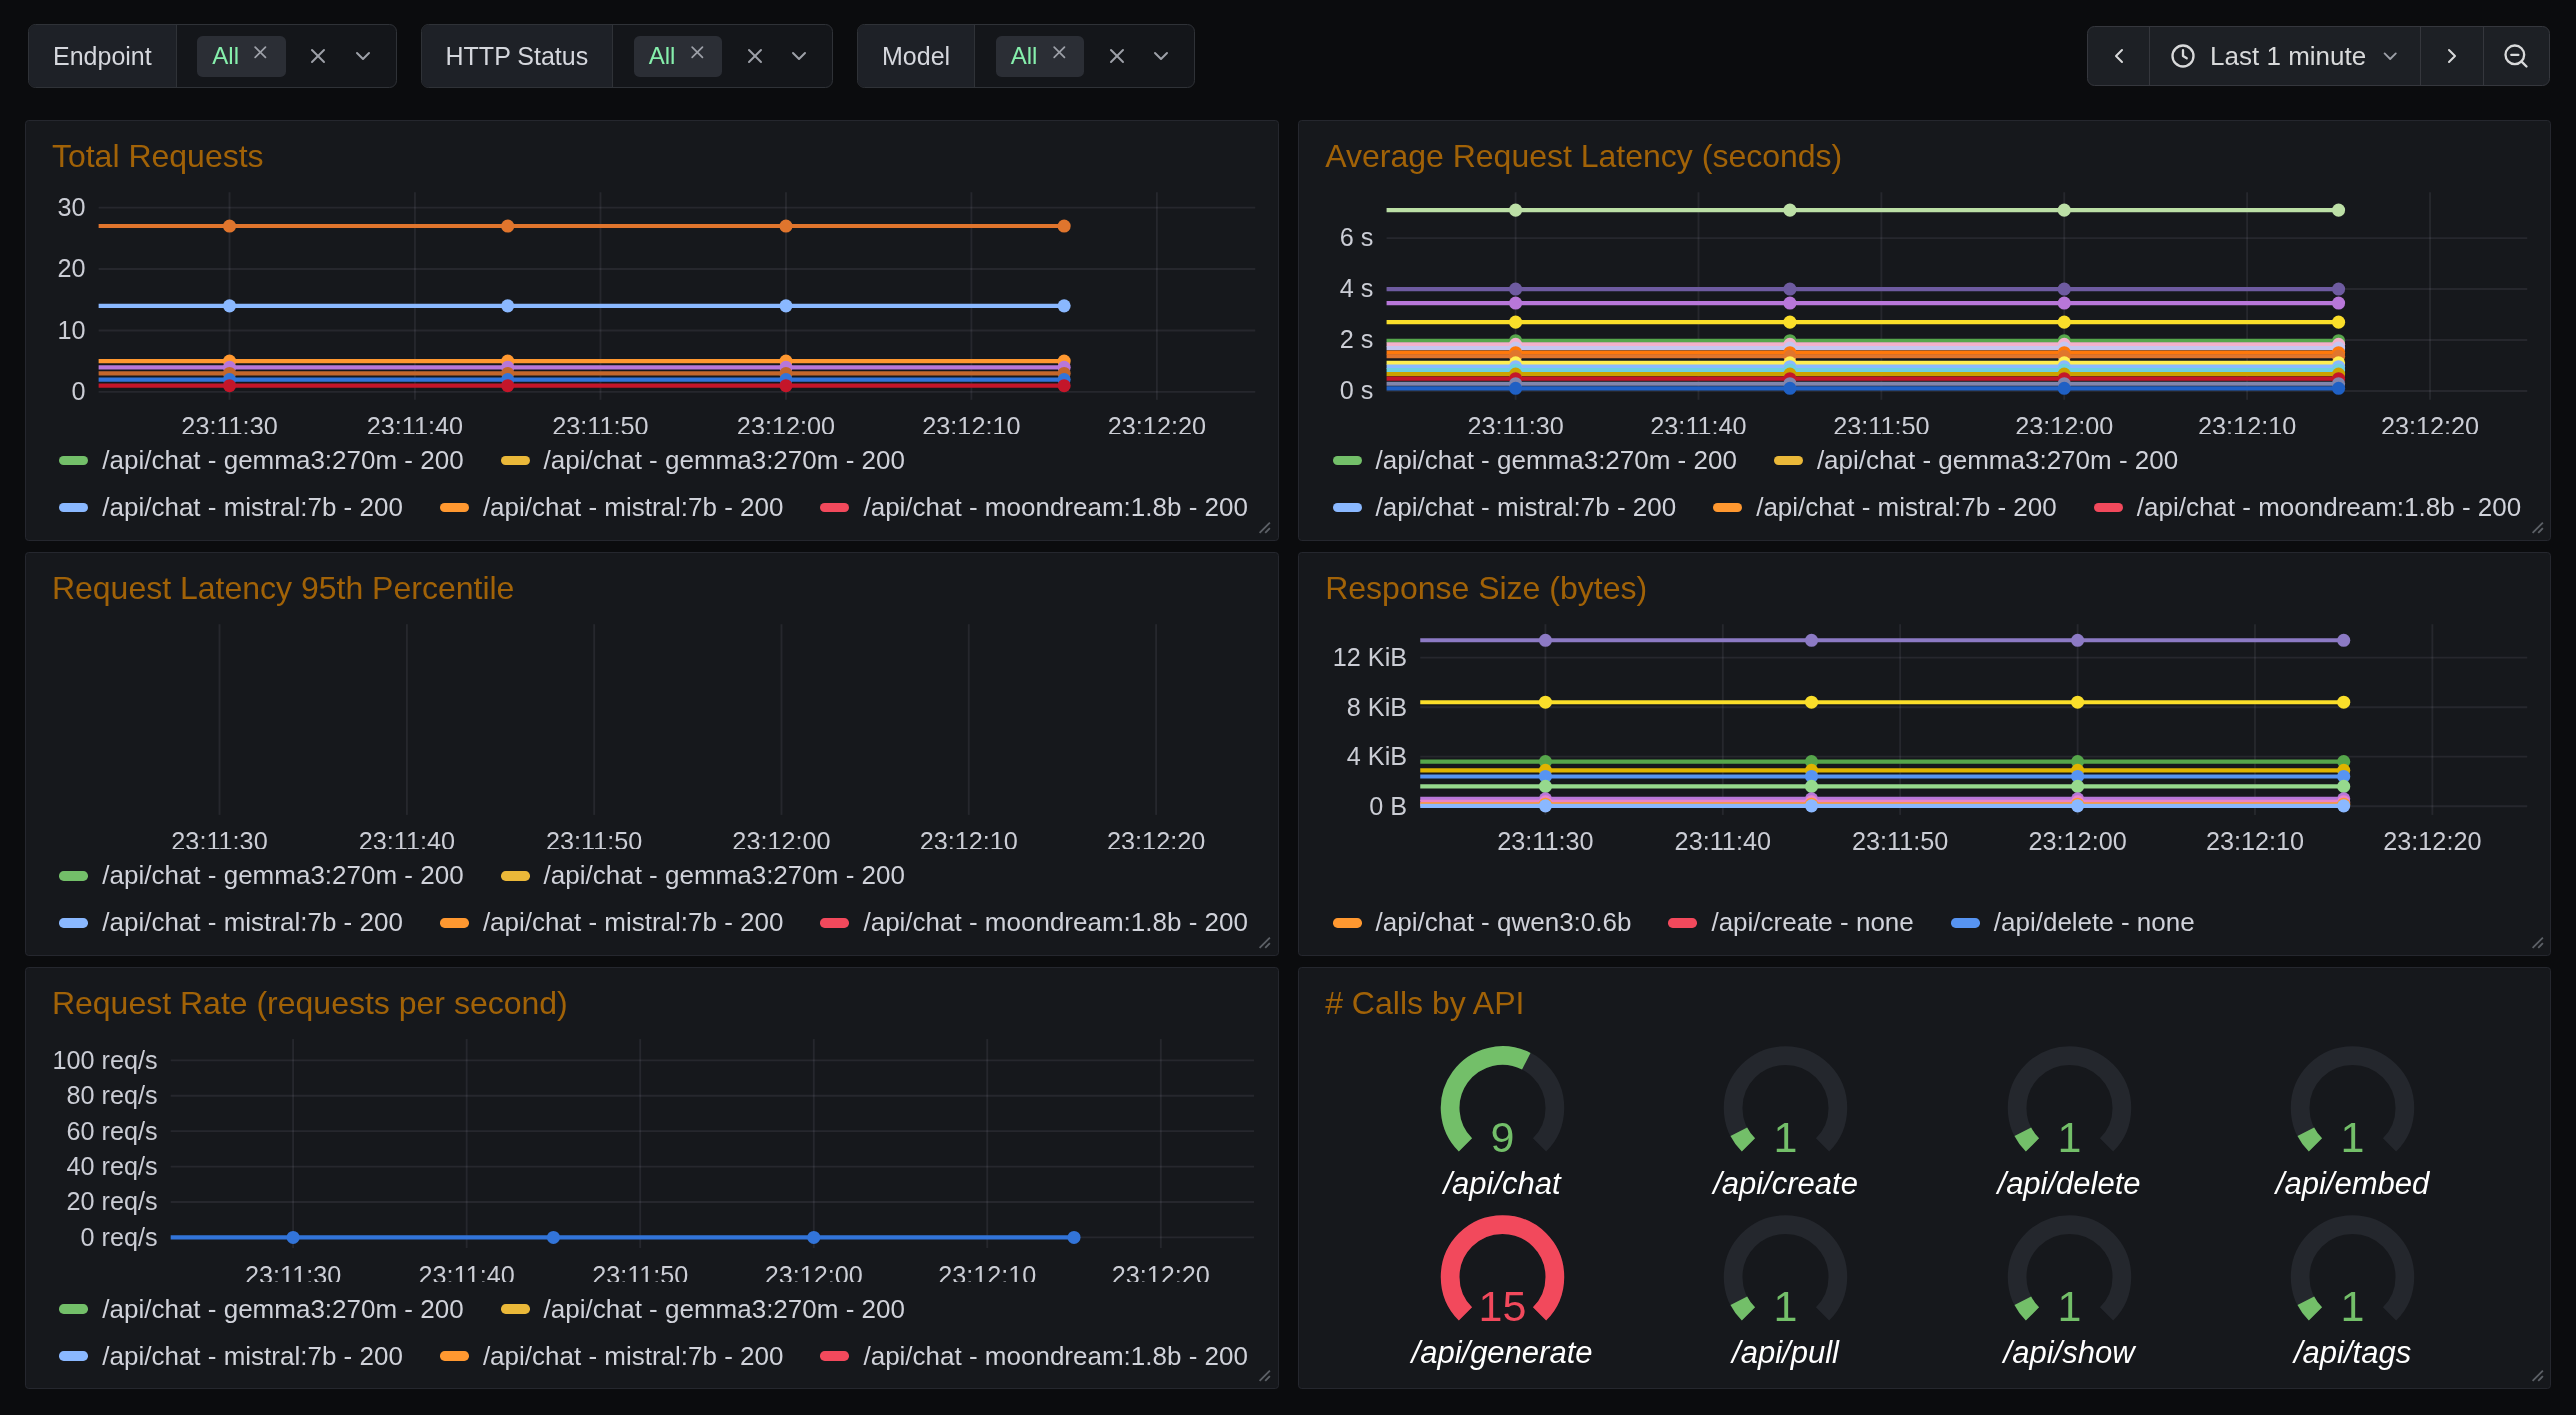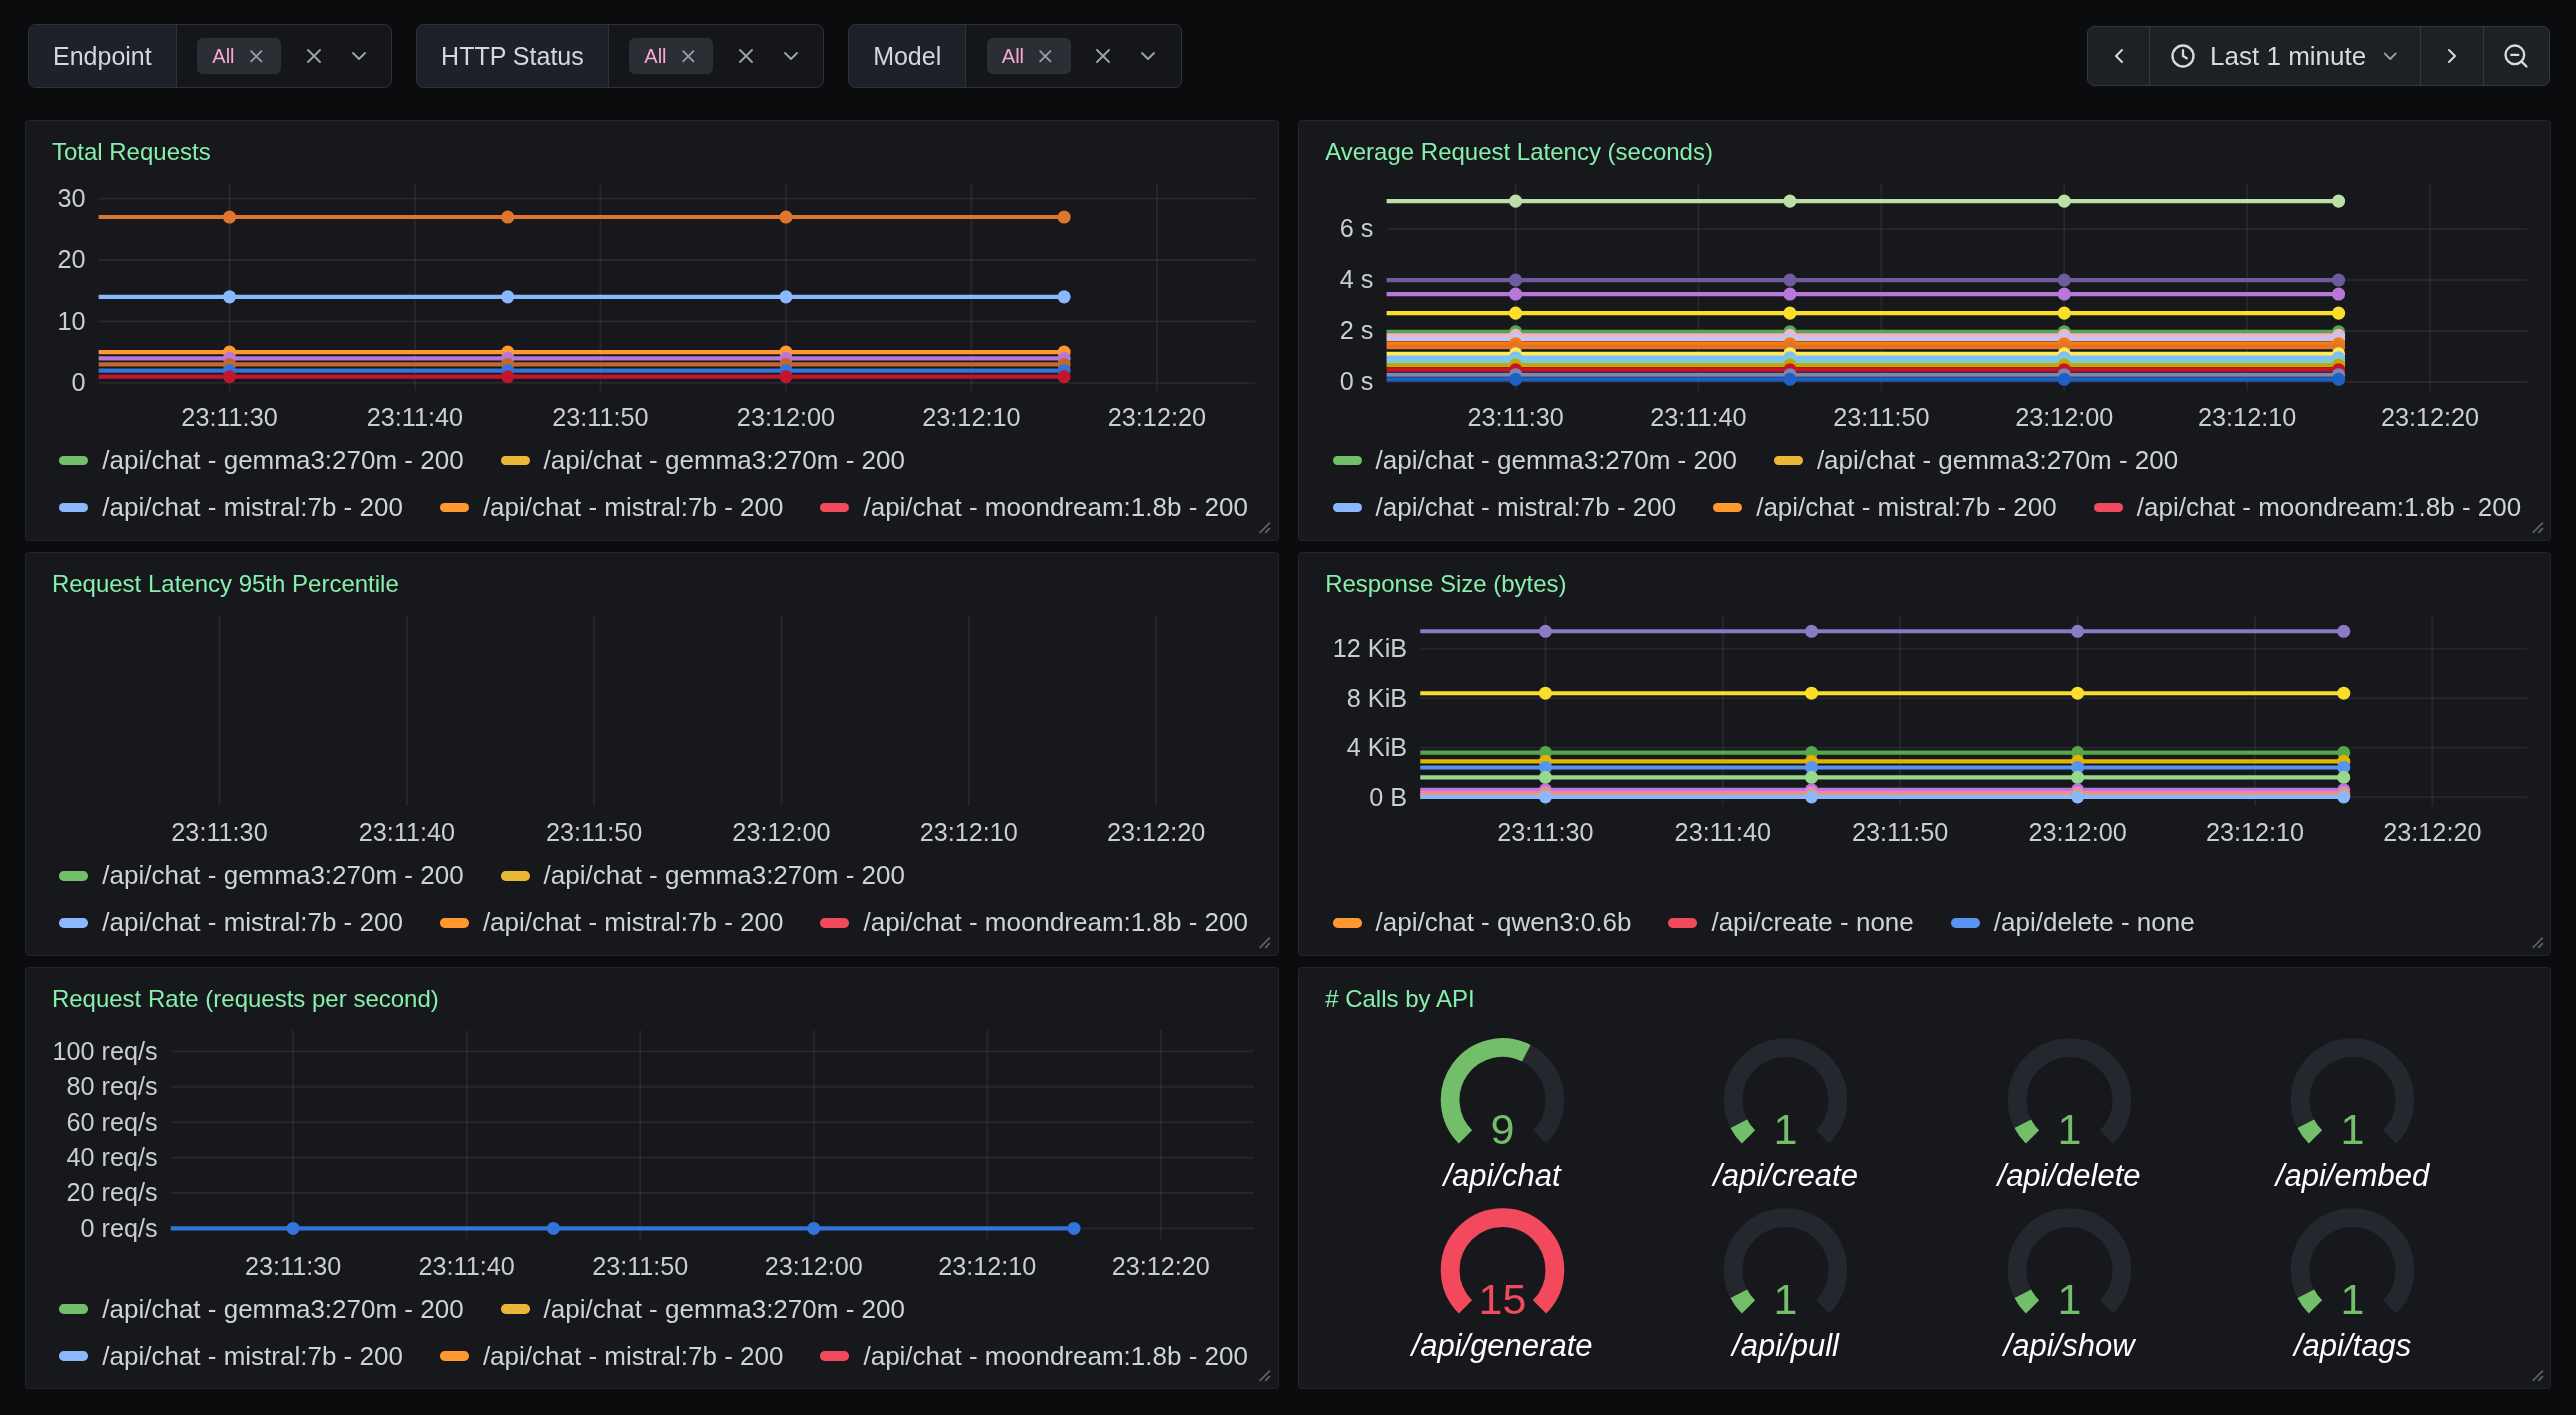--- a/index.html
+++ b/index.html
@@ -4,33 +4,33 @@
 <style>
   * { margin:0; padding:0; box-sizing:border-box; }
   html,body { width:2576px; height:1415px; background:#0B0C0E; font-family:"Liberation Sans",sans-serif; overflow:hidden; color:#D8D9DA; }
 
   
   .toolbar { position:absolute; top:24px; left:28px; right:26px; display:flex; justify-content:space-between; align-items:center; }
   .filters { display:flex; gap:24px; }
   .filter-group { display:flex; align-items:stretch; height:64px; border:0.9px solid #2F3237; border-radius:7.5px; background:#14161A; overflow:hidden; }
   .filter-label { display:flex; align-items:center; padding:0 24px; background:#1E2127; border-right:0.9px solid #2F3237; font-size:25px; color:#D5D7DD; }
   .filter-value { display:flex; align-items:center; padding:0 20.6px; gap:20.6px; }
-  .chip { display:inline-flex; align-items:center; gap:11.2px; background:#2B2E35; border-radius:5.6px; padding:6.5px 15px; font-size:20px; color:#f9a8d4; cursor:pointer; }
+  .chip { display:inline-flex; gap:11.2px; background:#2B2E35; border-radius:5.6px; padding:6.5px 15px; font-size:24px; color:#86efac; cursor:pointer; }
   .i { stroke:currentColor; fill:none; stroke-width:2; stroke-linecap:round; stroke-linejoin:round; }
   .dim { color:#9DA0A8; }
 
   .time-controls { display:flex; gap:17px; align-items:center; }
   .tc-group { display:flex; align-items:stretch; height:60px; border:0.9px solid #35373D; border-radius:7.5px; background:#1D2025; overflow:hidden; }
   .tc-seg { display:flex; align-items:center; gap:13px; padding:0 18.7px; font-size:26px; font-weight:500; color:#D8D9DA; border-left:0.9px solid #35373D; cursor:pointer; }
   .tc-seg:first-child { border-left:none; }
 
   
   .panels { position:absolute; top:120px; left:25px; right:25px; display:grid; grid-template-columns:1fr 1fr; grid-template-rows:421px 404px 422px; gap:11.2px 19.6px; }
   .panel { position:relative; background:#16181C; border:0.9px solid #25272E; border-radius:3.7px; padding:15px 18.7px 9.3px 24px; display:flex; flex-direction:column; }
-  .panel-title { font-size:24px; font-weight:500; color:#86efac; margin:1.9px 0 3.7px 1.9px; cursor:pointer; }
+  .panel-title { font-size:32px; font-weight:500; color:#a16207; margin:1.9px 0 3.7px 1.9px; cursor:pointer; }
   .chart { flex:1; min-height:0; overflow:hidden; }
   svg text.tick { font-family:"Liberation Sans",sans-serif; font-size:27px; fill:#CBCDD5; }
 
   .legend { display:flex; flex-direction:column; gap:16px; padding:11.2px 0 7.5px 9.3px; }
   .legend-row { display:flex; gap:37px; }
   .legend-item { display:inline-flex; align-items:center; gap:14px; font-size:26px; color:#D0D2DA; cursor:pointer; white-space:nowrap; }
   .legend-chip { width:29px; height:9.3px; border-radius:4.7px; flex:none; }
 
   .grip { position:absolute; right:4.7px; bottom:4.7px; cursor:nwse-resize; }
 

